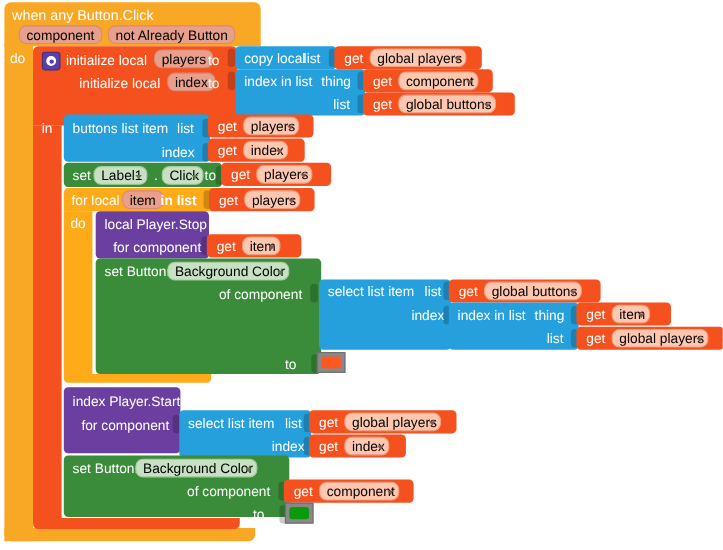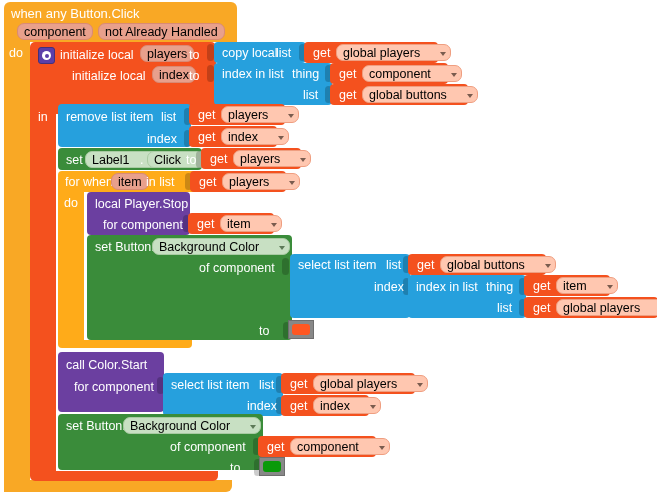--- a/index.html
+++ b/index.html
@@ -31,21 +31,21 @@
     color:#000;
   }
   .chip-var   {background:#e8a08c;border:1px solid #d98a74;}
   .chip-get   {background:#ffc7b0;border:1px solid #ef9e80;}
   .chip-green {background:#c8e0c3;border:1px solid #a8cba2;}
   .chip-drop::after{
     content:"";position:absolute;right:4px;top:7px;
     border-left:3.5px solid transparent;border-right:3.5px solid transparent;
     border-top:4.5px solid #7a5c4e;
   }
-  .chip-drop{padding-right:30px;}
+  .chip-drop{padding-right:3px;}
   .chip-green.chip-drop::after{border-top-color:#5d7a58;}
   .socket{position:absolute;width:7px;height:17px;border-radius:4px;
           background:rgba(0,0,0,0.20);}
 
   
   .swatch{position:absolute;background:#888;border:1px solid #6e6e6e;
           box-sizing:border-box;padding:3px;}
   .swatch i{display:block;width:100%;height:100%;border-radius:3px;}
 
   
@@ -62,21 +62,21 @@
 
 <div id="stage">
 
   <div class="blk c-event" style="left:4px;top:2px;width:233px;height:40px;border-radius:6px 6px 0 0;"></div>
   <div class="blk c-event" style="left:4px;top:40px;width:26px;height:452px;"></div>
   <div class="blk c-event" style="left:4px;top:480px;width:228px;height:12px;border-radius:0 0 6px 6px;"></div>
 
   <div class="lbl" style="left:11px;top:7px;font-size:13px;text-align:center;">when any Button.Click</div>
 
   <div class="chip chip-var" style="left:17px;top:23px;">component</div>
-  <div class="chip chip-var" style="left:98px;top:23px;">not Already Handled</div>
+  <div class="chip chip-var" style="left:98px;top:23px;">not Already Button</div>
 
   <div class="lbl" style="left:9px;top:47px;">do</div>
 
   <div class="blk c-var" style="left:30px;top:42px;width:186px;height:72px;border-radius:5px 5px 0 0;"></div>
   <div class="blk c-var" style="left:30px;top:114px;width:26px;height:357px;"></div>
   <div class="blk c-var" style="left:30px;top:471px;width:188px;height:10px;border-radius:0 0 5px 5px;"></div>
 
   <div class="gear" style="left:38px;top:47px;"></div>
 
   <div class="lbl" style="left:60px;top:49px;">initialize local</div>
@@ -109,21 +109,21 @@
 
   <div class="blk c-var" style="left:330px;top:63px;width:118px;height:21px;border-radius:4px;"></div>
   <div class="lbl" style="left:339px;top:68px;">get</div>
   <div class="chip chip-get chip-drop" style="left:362px;top:65px;">component</div>
 
   <div class="blk c-var" style="left:330px;top:84px;width:138px;height:21px;border-radius:4px;"></div>
   <div class="lbl" style="left:339px;top:89px;">get</div>
   <div class="chip chip-get chip-drop" style="left:362px;top:86px;">global buttons</div>
 
   <div class="blk c-list" style="left:58px;top:104px;width:133px;height:43px;border-radius:4px;"></div>
-  <div class="lbl" style="left:66px;top:111px;">remove list item</div>
+  <div class="lbl" style="left:66px;top:111px;">buttons list item</div>
   <div class="lbl" style="left:161px;top:111px;">list</div>
   <div class="socket" style="left:184px;top:108px;"></div>
   <div class="lbl" style="left:147px;top:133px;">index</div>
   <div class="socket" style="left:184px;top:130px;"></div>
 
   <div class="blk c-var" style="left:189px;top:104px;width:96px;height:21px;border-radius:4px;"></div>
   <div class="lbl" style="left:198px;top:109px;">get</div>
   <div class="chip chip-get chip-drop" style="left:221px;top:106px;">players</div>
 
   <div class="blk c-var" style="left:189px;top:126px;width:88px;height:21px;border-radius:4px;"></div>
@@ -139,23 +139,23 @@
   <div class="socket" style="left:196px;top:151px;"></div>
 
   <div class="blk c-var" style="left:201px;top:148px;width:100px;height:21px;border-radius:4px;"></div>
   <div class="lbl" style="left:210px;top:153px;">get</div>
   <div class="chip chip-get chip-drop" style="left:233px;top:150px;">players</div>
 
   <div class="blk c-event2" style="left:58px;top:171px;width:140px;height:21px;border-radius:4px 4px 0 0;"></div>
   <div class="blk c-event2" style="left:58px;top:192px;width:26px;height:148px;"></div>
   <div class="blk c-event2" style="left:58px;top:340px;width:134px;height:8px;border-radius:0 0 4px 4px;"></div>
 
-  <div class="lbl" style="left:65px;top:176px;">for when</div>
+  <div class="lbl" style="left:65px;top:176px;">for local</div>
   <div class="chip chip-var" style="left:111px;top:173px;">item</div>
-  <div class="lbl" style="left:146px;top:176px;">in list</div>
+  <div class="lbl" style="left:146px;top:176px;font-weight:bold;">in list</div>
   <div class="socket" style="left:185px;top:173px;"></div>
 
   <div class="blk c-var" style="left:190px;top:171px;width:96px;height:21px;border-radius:4px;"></div>
   <div class="lbl" style="left:199px;top:176px;">get</div>
   <div class="chip chip-get chip-drop" style="left:222px;top:173px;">players</div>
 
   <div class="lbl" style="left:64px;top:197px;">do</div>
 
   <div class="blk c-call" style="left:87px;top:192px;width:103px;height:43px;border-radius:4px;"></div>
   <div class="lbl" style="left:95px;top:198px;">local Player.Stop</div>
@@ -197,21 +197,21 @@
 
   <div class="blk c-var" style="left:524px;top:275px;width:86px;height:21px;border-radius:4px;"></div>
   <div class="lbl" style="left:533px;top:280px;">get</div>
   <div class="chip chip-get chip-drop" style="left:556px;top:277px;">item</div>
 
   <div class="blk c-var" style="left:524px;top:297px;width:134px;height:21px;border-radius:4px;"></div>
   <div class="lbl" style="left:533px;top:302px;">get</div>
   <div class="chip chip-get chip-drop" style="left:556px;top:299px;">global players</div>
 
   <div class="blk c-call" style="left:58px;top:352px;width:106px;height:60px;border-radius:4px;"></div>
-  <div class="lbl" style="left:66px;top:359px;">call Color.Start</div>
+  <div class="lbl" style="left:66px;top:359px;">index Player.Start</div>
   <div class="lbl" style="left:74px;top:381px;">for component</div>
   <div class="socket" style="left:157px;top:377px;"></div>
 
   <div class="blk c-list" style="left:163px;top:373px;width:120px;height:43px;border-radius:4px;"></div>
   <div class="lbl" style="left:171px;top:379px;">select list item</div>
   <div class="lbl" style="left:259px;top:379px;">list</div>
   <div class="socket" style="left:276px;top:376px;"></div>
   <div class="lbl" style="left:247px;top:400px;">index</div>
   <div class="socket" style="left:276px;top:397px;"></div>
 

